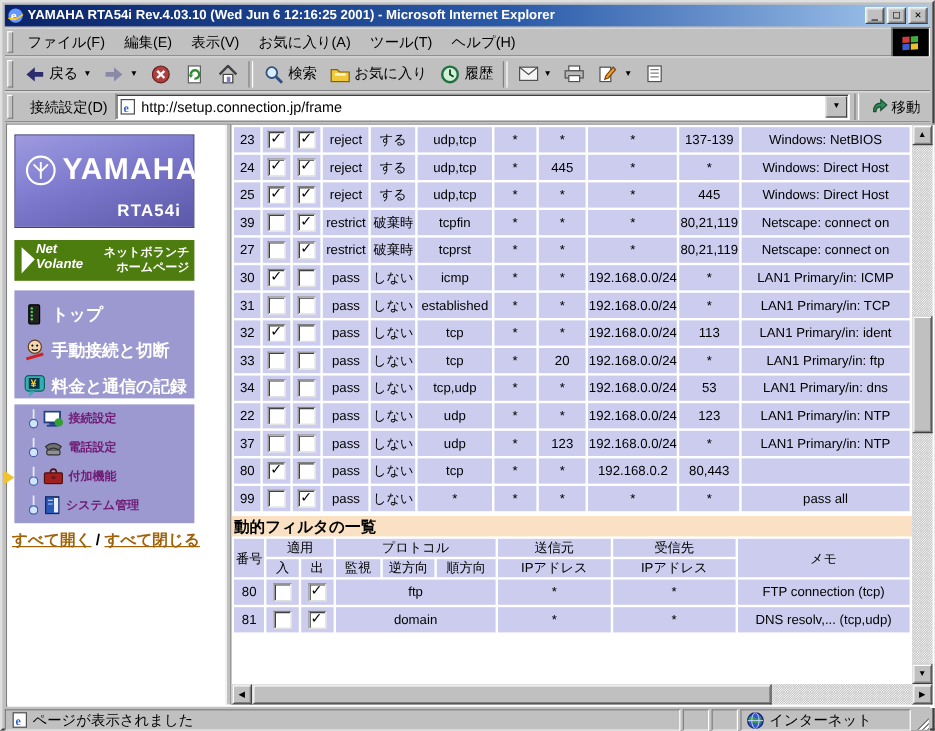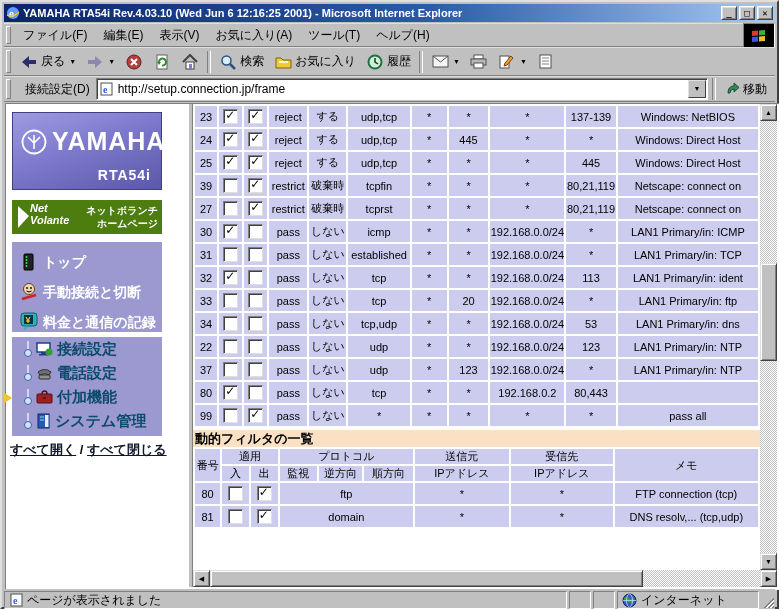--- a/index.html
+++ b/index.html
@@ -71,24 +71,24 @@
   .nvlogo .tri{position:absolute;left:2px;top:4px;width:0;height:0;
                border-left:11px solid #fff;border-top:10px solid transparent;border-bottom:12px solid transparent}
   .nvlogo .nvtext{position:absolute;left:14px;top:0;font-size:11px;font-weight:bold;font-style:italic;line-height:12px}
   .nvright{margin-left:auto;margin-right:4px;font-size:10px;font-weight:bold;text-align:right;line-height:13px}
   .band{position:absolute;left:6px;width:150px;background:#9b99cf}
   .band1{top:138px;height:90px}
   .band2{top:233px;height:99px}
   .mitem{display:flex;align-items:flex-end;gap:5px;height:30px;padding-left:8px;
          color:#fff;font-weight:bold;font-size:14px;cursor:pointer;white-space:nowrap}
   .mitem2{display:flex;align-items:center;gap:4px;height:24px;padding-left:12px;
-          color:#0c4a6e;font-weight:bold;font-size:15px;cursor:pointer;white-space:nowrap}
+          color:#701a75;font-weight:bold;font-size:10px;cursor:pointer;white-space:nowrap}
   .linksrow{position:absolute;left:4px;top:337px;width:174px;font-size:13px;font-weight:bold;
             color:#000;white-space:nowrap}
-  .linksrow a{color:#0f172a;text-decoration:underline;cursor:pointer}
+  .linksrow a{color:#a16207;text-decoration:underline;cursor:pointer}
   .cur-arrow{position:absolute;left:1px;top:390px;width:0;height:0;
              border-left:9px solid #f2c230;border-top:6px solid transparent;
              border-bottom:6px solid transparent;z-index:5}
   
   table.flt{border-collapse:separate;border-spacing:2px;table-layout:fixed;font-size:11px;color:#000}
   table.flt td,table.flt th{background:#ccccee;height:21px;padding:0;text-align:center;
         overflow:hidden;white-space:nowrap;font-weight:normal}
   table.flt th{height:15px}
   td.num{text-align:right;padding-right:5px}
   td.memo{text-align:left;padding-left:3px}

